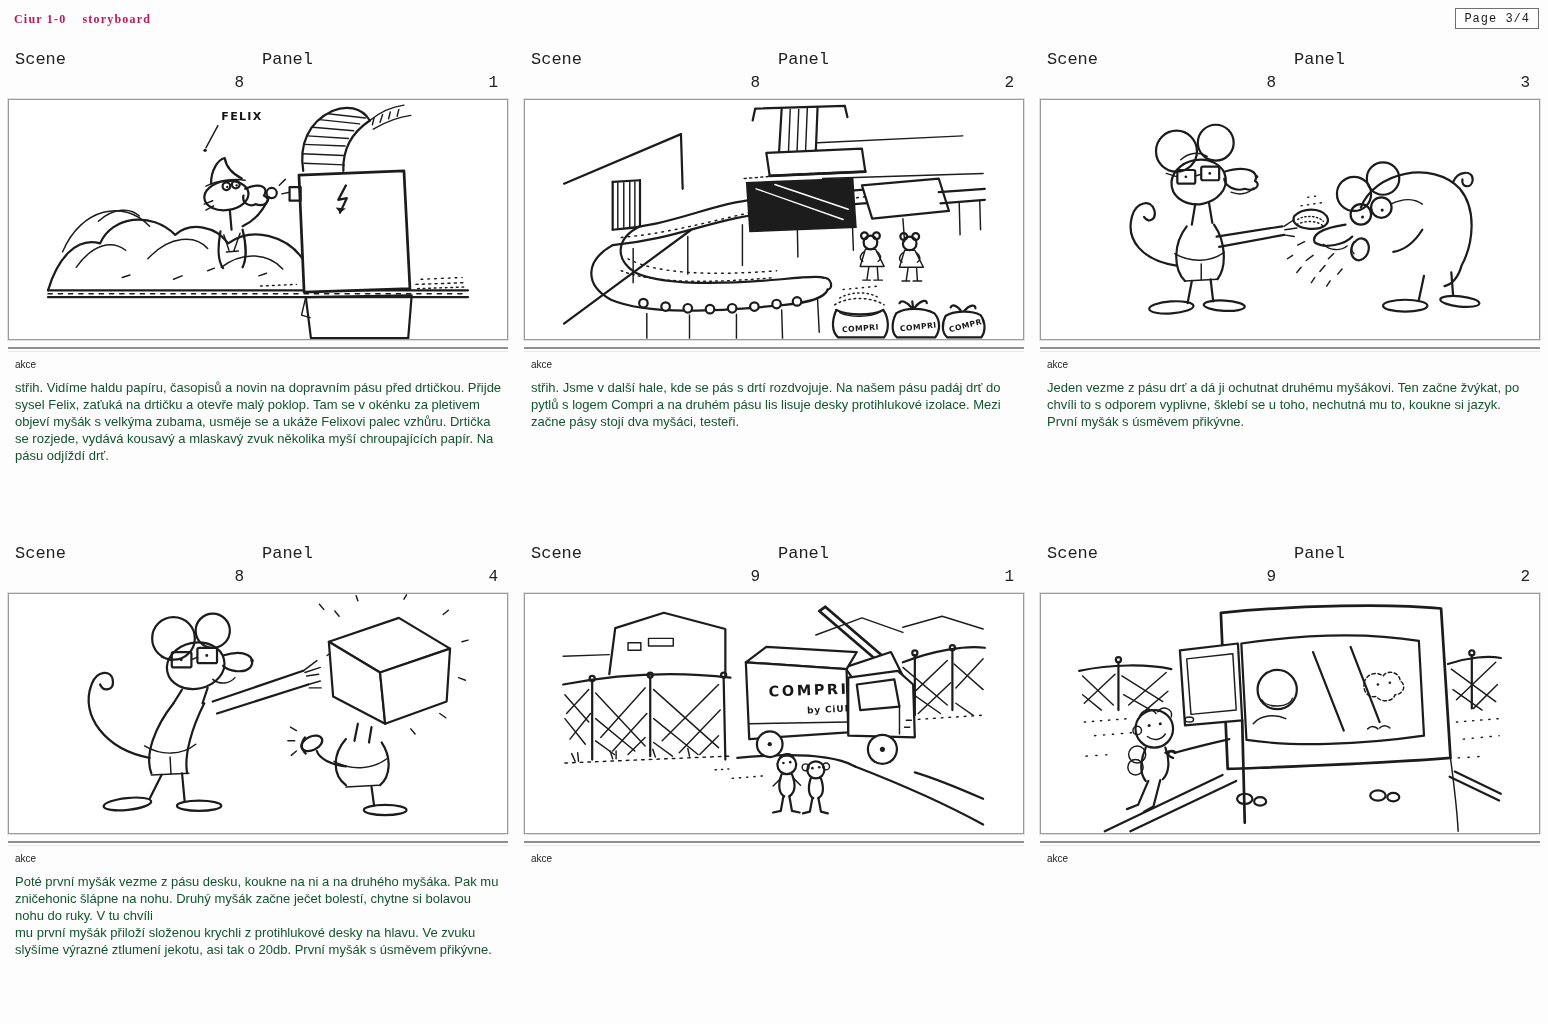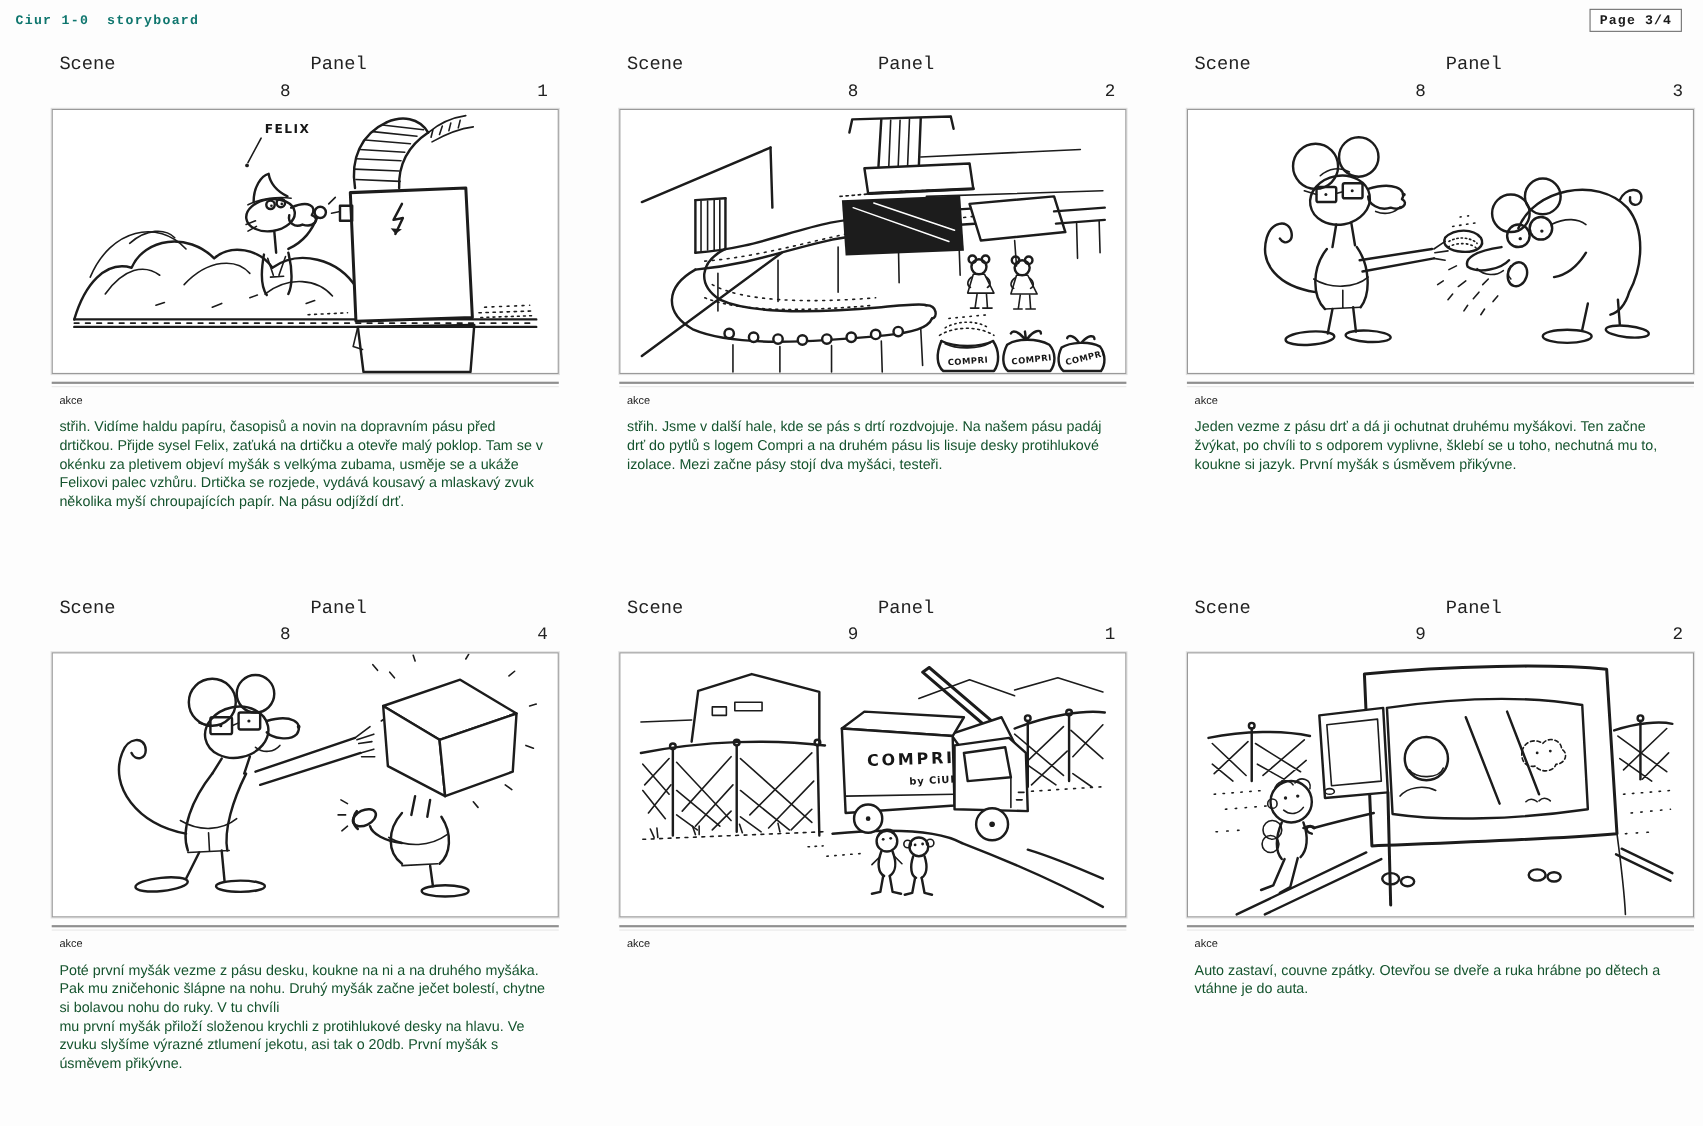--- a/index.html
+++ b/index.html
@@ -1,22 +1,22 @@
 <!DOCTYPE html>
 <html><head>
 <meta charset="utf-8">
 <style>
   html,body{margin:0;padding:0;background:#fdfdfd;}
   body{width:1548px;height:1024px;overflow:hidden;font-family:"Liberation Sans","DejaVu Sans",sans-serif;color:#202020;}
   .page{box-sizing:border-box;width:1548px;height:1024px;padding:8px;position:relative;}
   .topbar{display:flex;justify-content:space-between;align-items:flex-start;height:26px;}
-  .doc-title{font-family:Liberation Mono, monospace;font-weight:700;font-size:12px;letter-spacing:1.2px;padding:4px 0 0 6px;display:flex;gap:16px;color:#0f766e;}
-  .page-badge{font-family:"Liberation Mono","DejaVu Sans Mono",monospace;font-weight:700;font-size:12px;letter-spacing:1px;border:1px solid #6f6f6f;padding:3px 8px 2px;margin-right:11px;color:#1a1a1a;background:#fff;}
+  .doc-title{font-family:Liberation Serif, serif;font-weight:700;font-size:12px;letter-spacing:1.2px;padding:4px 0 0 6px;display:flex;gap:16px;color:#be185d;}
+  .page-badge{font-family:"Liberation Mono","DejaVu Sans Mono",monospace;font-weight:400;font-size:12px;letter-spacing:1px;border:1px solid #6f6f6f;padding:3px 8px 2px;margin-right:1px;color:#1a1a1a;background:#fff;}
   .board{display:grid;grid-template-columns:repeat(3,1fr);column-gap:16px;margin-top:14px;}
-  .panel{min-height:494px;margin-left:39px;}
+  .panel{min-height:494px;}
   .sp-grid{display:grid;grid-template-columns:48% 52%;row-gap:5px;font-family:"Liberation Mono","DejaVu Sans Mono",monospace;font-size:17px;color:#222;margin:2px 0 7px 0;}
   .sp-label{padding-left:7px;}
   .sp-label.panel-l{padding-left:14px;}
   .sp-num{font-size:16px;text-align:right;padding-right:4px;}
   .sp-num.panel-n{padding-right:10px;}
   .frame{border:1px solid #9a9a9a;box-shadow:0 0 0 1px #e0e0e0;background:#fff;height:241px;box-sizing:border-box;}
   .frame svg{display:block;width:100%;height:100%;}
   .rule{margin-top:7px;height:2px;border-top:2px solid #8f8f8f;border-bottom:1px solid #e8e8e8;}
   .akce{font-size:10px;color:#222;margin:7px 0 9px 7px;}
   .action{font-size:13px;line-height:17px;color:#14532d;margin:0 6px 0 7px;white-space:pre-line;}
@@ -467,17 +467,16 @@
             <path d="M80,180 C73,196 73,211 80,219 M103,180 C109,196 107,210 100,217"></path>
             <circle cx="70" cy="188" r="10" class="thin"></circle>
               <circle cx="68" cy="203" r="9" class="thin"></circle>
             <path d="M103,186 C109,183 113,183 115,186"></path>
             <path d="M83,219 L71,247 M97,218 L89,249 M71,247 L58,252 M89,249 L78,255"></path>
           </g>
         </svg>
       </div>
       <div class="rule"></div>
       <div class="akce">akce</div>
-      <p class="action">Auto zastaví, couvne zpátky. Otevřou se dveře a ruka hrábne po dětech a vtáhne je do auta.</p>
     </section>
 
   </div>
 </div>
 
 </body></html>

